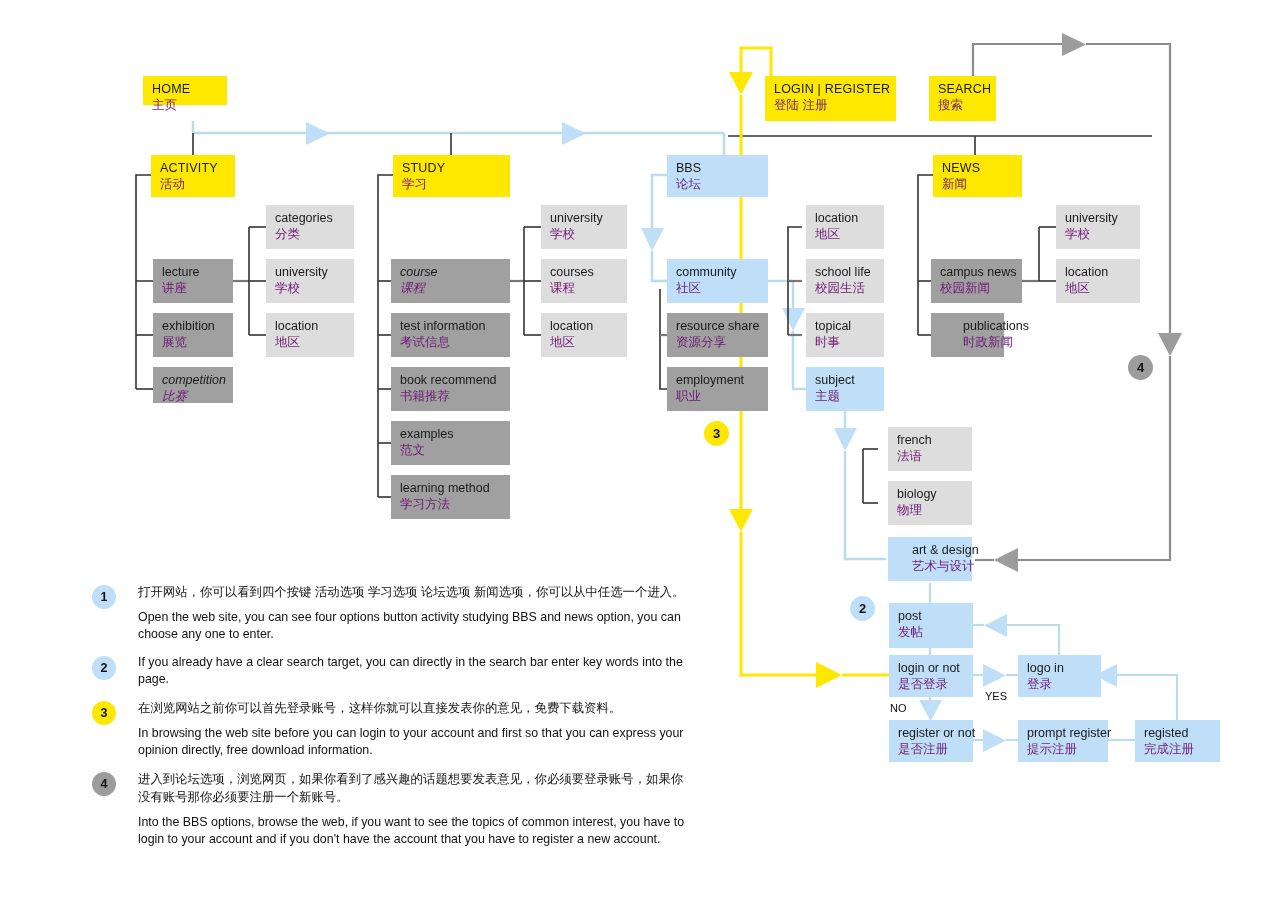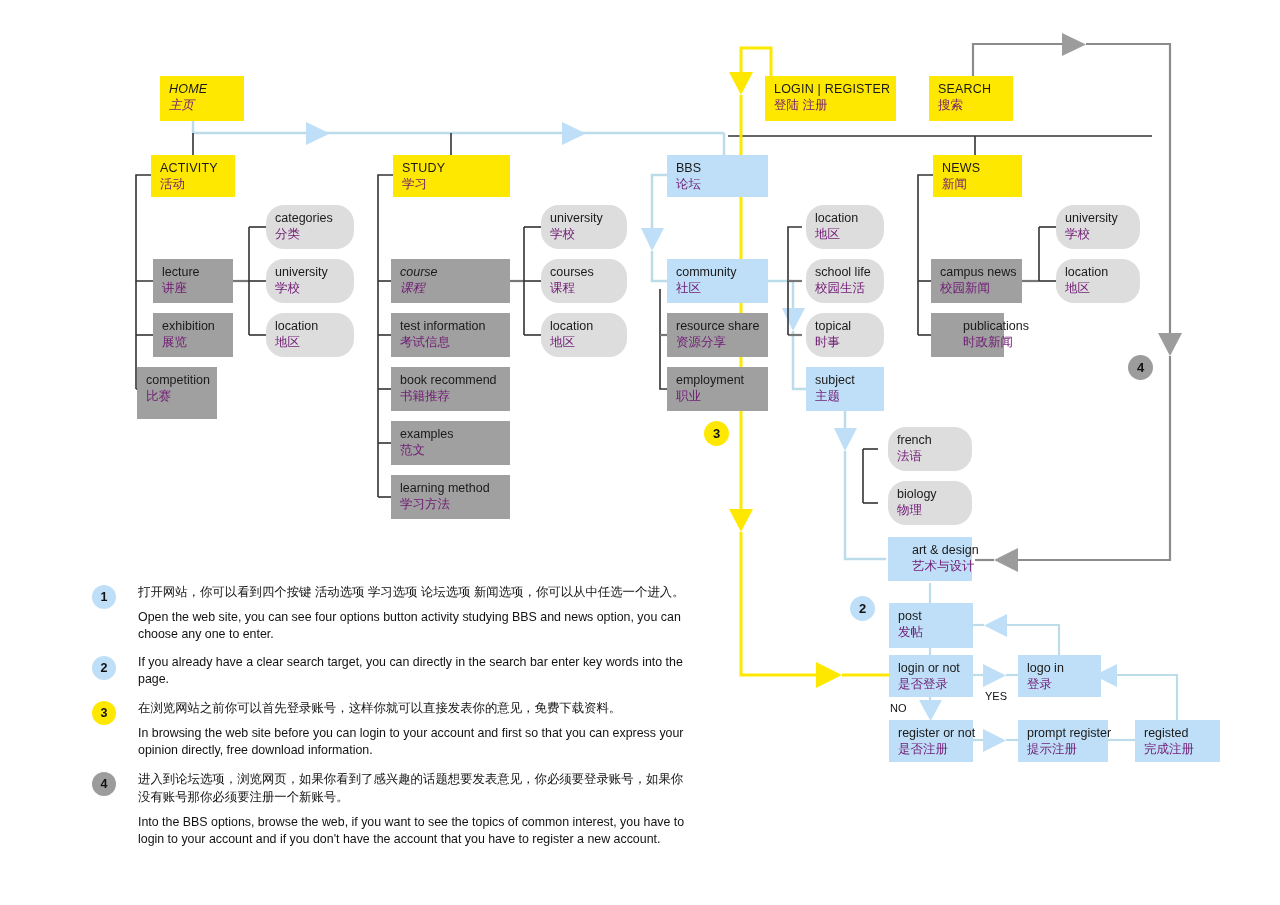--- a/index.html
+++ b/index.html
@@ -6,21 +6,21 @@
   body{width:1280px;height:905px;font-family:"Liberation Sans","DejaVu Sans",sans-serif;position:relative;overflow:hidden;}
   #canvas{position:absolute;left:0;top:0;width:1280px;height:905px;}
   svg.wires{position:absolute;left:0;top:0;width:1280px;height:905px;pointer-events:none;}
   .node{position:absolute;box-sizing:border-box;padding:5px 8px 4px 9px;line-height:1.30;}
   .node .en{font-size:12.5px;color:#1a1a1a;white-space:nowrap;}
   .node .zh{font-size:12.5px;color:#701a75;white-space:nowrap;}
   .n-yellow{background:#FFE800;}
   .n-yellow .en{font-weight:normal;letter-spacing:.2px;}
   .n-blue{background:#BEDFF7;}
   .n-grayd{background:#A0A0A0;}
-  .n-grayl{background:#DDDDDD;border-radius:18px;}
+  .n-grayl{background:#DDDDDD;}
   .lbl{position:absolute;font-size:11px;color:#111;}
   .badge{position:absolute;width:25px;height:25px;border-radius:50%;display:flex;align-items:center;
          justify-content:center;font-size:13px;font-weight:bold;color:#111;}
   .b-blue{background:#BEDFF7;}
   .b-yellow{background:#FFE800;}
   .b-gray{background:#9C9C9C;}
   #legend{position:absolute;left:92px;top:583px;width:600px;}
   .lg-row{position:relative;margin-bottom:11px;padding-left:46px;}
   .lg-num{position:absolute;left:0;top:2px;width:24px;height:24px;border-radius:50%;
           display:flex;align-items:center;justify-content:center;font-size:12.5px;font-weight:bold;color:#111;}
@@ -220,31 +220,31 @@
 
     <g stroke="#BBDCE8" stroke-width="2.2" fill="none">
       <path d="M1059,656 L1059,625 L1007,625"></path>
     </g>
     <polygon points="1007,614 1007,637 984,625.5" fill="#BEDFF7"></polygon>
     <g stroke="#BBDCE8" stroke-width="2.2" fill="none">
       <path d="M984,625 L973,625"></path>
     </g>
   </svg>
 
-  <div class="node n-yellow" style="left:160px;top:76px;width:84px;height:45px;font-style:italic;">
+  <div class="node n-yellow" style="left:143px;top:76px;width:84px;height:29px;">
     <div class="en">HOME</div>
     <div class="zh">主页</div>
   </div>
 
   <div class="node n-yellow" style="left:765px;top:76px;width:131px;height:45px;">
     <div class="en">LOGIN | REGISTER</div>
     <div class="zh">登陆      注册</div>
   </div>
 
-  <div class="node n-yellow" style="left:929px;top:76px;width:84px;height:45px;">
+  <div class="node n-yellow" style="left:929px;top:76px;width:67px;height:45px;">
     <div class="en">SEARCH</div>
     <div class="zh">搜索</div>
   </div>
 
   <div class="node n-yellow" style="left:151px;top:155px;width:84px;height:42px;">
     <div class="en">ACTIVITY</div>
     <div class="zh">活动</div>
   </div>
 
   <div class="node n-yellow" style="left:393px;top:155px;width:117px;height:42px;">
@@ -263,21 +263,21 @@
   </div>
 
   <div class="node n-grayd" style="left:153px;top:259px;width:80px;height:44px;">
     <div class="en">lecture</div>
     <div class="zh">讲座</div>
   </div>
   <div class="node n-grayd" style="left:153px;top:313px;width:80px;height:44px;">
     <div class="en">exhibition</div>
     <div class="zh">展览</div>
   </div>
-  <div class="node n-grayd" style="left:137px;top:367px;width:80px;height:52px;">
+  <div class="node n-grayd" style="left:153px;top:367px;width:80px;height:36px;font-style:italic;">
     <div class="en">competition</div>
     <div class="zh">比赛</div>
   </div>
 
   <div class="node n-grayl" style="left:266px;top:205px;width:88px;height:44px;">
     <div class="en">categories</div>
     <div class="zh">分类</div>
   </div>
   <div class="node n-grayl" style="left:266px;top:259px;width:88px;height:44px;">
     <div class="en">university</div>

